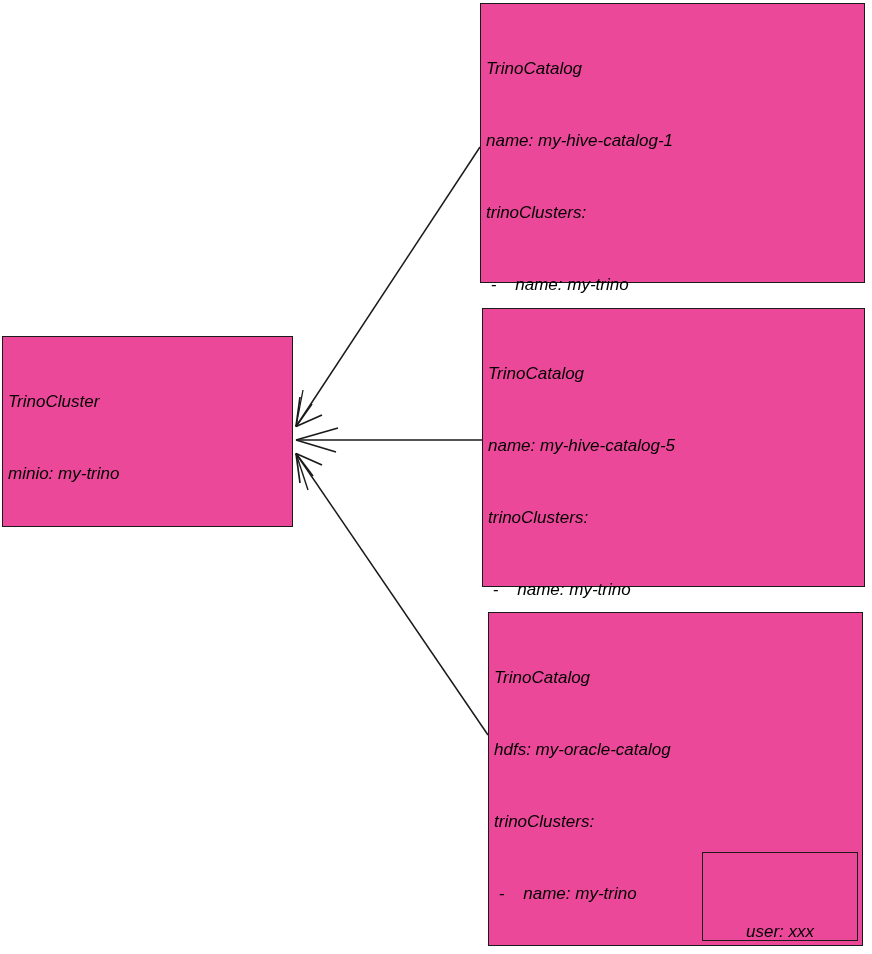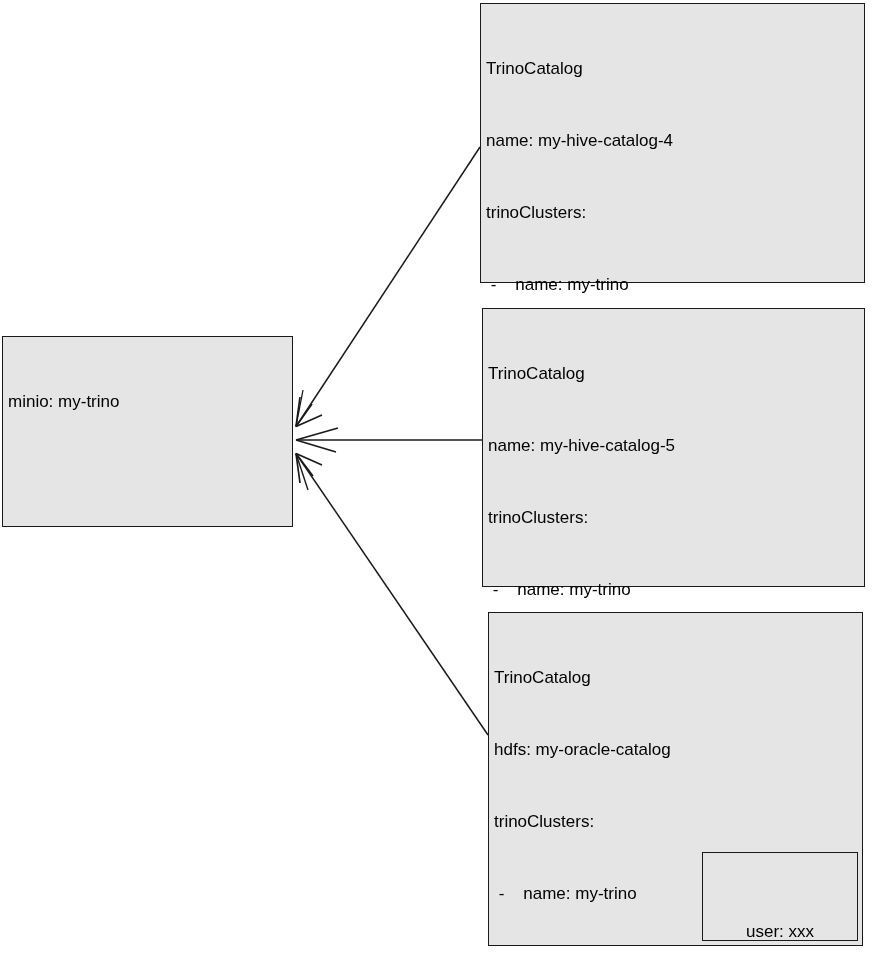--- a/index.html
+++ b/index.html
@@ -27,22 +27,23 @@
     position: absolute;
     left: 0;
     top: 0;
     width: 872px;
     height: 954px;
     pointer-events: none;
   }
   .node {
     position: absolute;
     box-sizing: border-box;
-    background: #e5e5e5;
+    background: #ec4899;
     border: 1.6px solid #1a1a1a;
+    font-style: italic;
   }
   .node-text {
     position: absolute;
     left: 5px;
     top: 5px;
     right: 3px;
     font-size: 17px;
     line-height: 24px;
     white-space: pre;
     letter-spacing: 0px;
@@ -128,28 +129,29 @@
 
     <g>
       <line x1="745" y1="822" x2="788" y2="851" stroke="#1a1a1a" stroke-width="1.5"></line>
       <line x1="788" y1="851" x2="764" y2="840" stroke="#1a1a1a" stroke-width="1.5"></line>
       <line x1="788" y1="851" x2="782" y2="826" stroke="#1a1a1a" stroke-width="1.5"></line>
     </g>
   </svg>
 
   <div class="node" id="cluster-node">
     <div class="node-text">
+      <span class="yline">TrinoCluster</span>
       <span class="yline">minio: my-trino</span>
     </div>
   </div>
 
   <div class="node" id="catalog-hive-1">
     <div class="node-text">
       <span class="yline">TrinoCatalog</span>
-      <span class="yline">name: my-hive-catalog-4</span>
+      <span class="yline">name: my-hive-catalog-1</span>
       <span class="yline">trinoClusters:</span>
       <span class="yline"> -    name: my-trino</span>
       <span class="yline">hive:</span>
       <span class="yline">   s3: # S3ConnnectionSpec</span>
       <span class="yline">      inline:</span>
       <span class="yline">         host: minio</span>
       <span class="yline">   metastore: # whatever</span>
     </div>
   </div>
 

